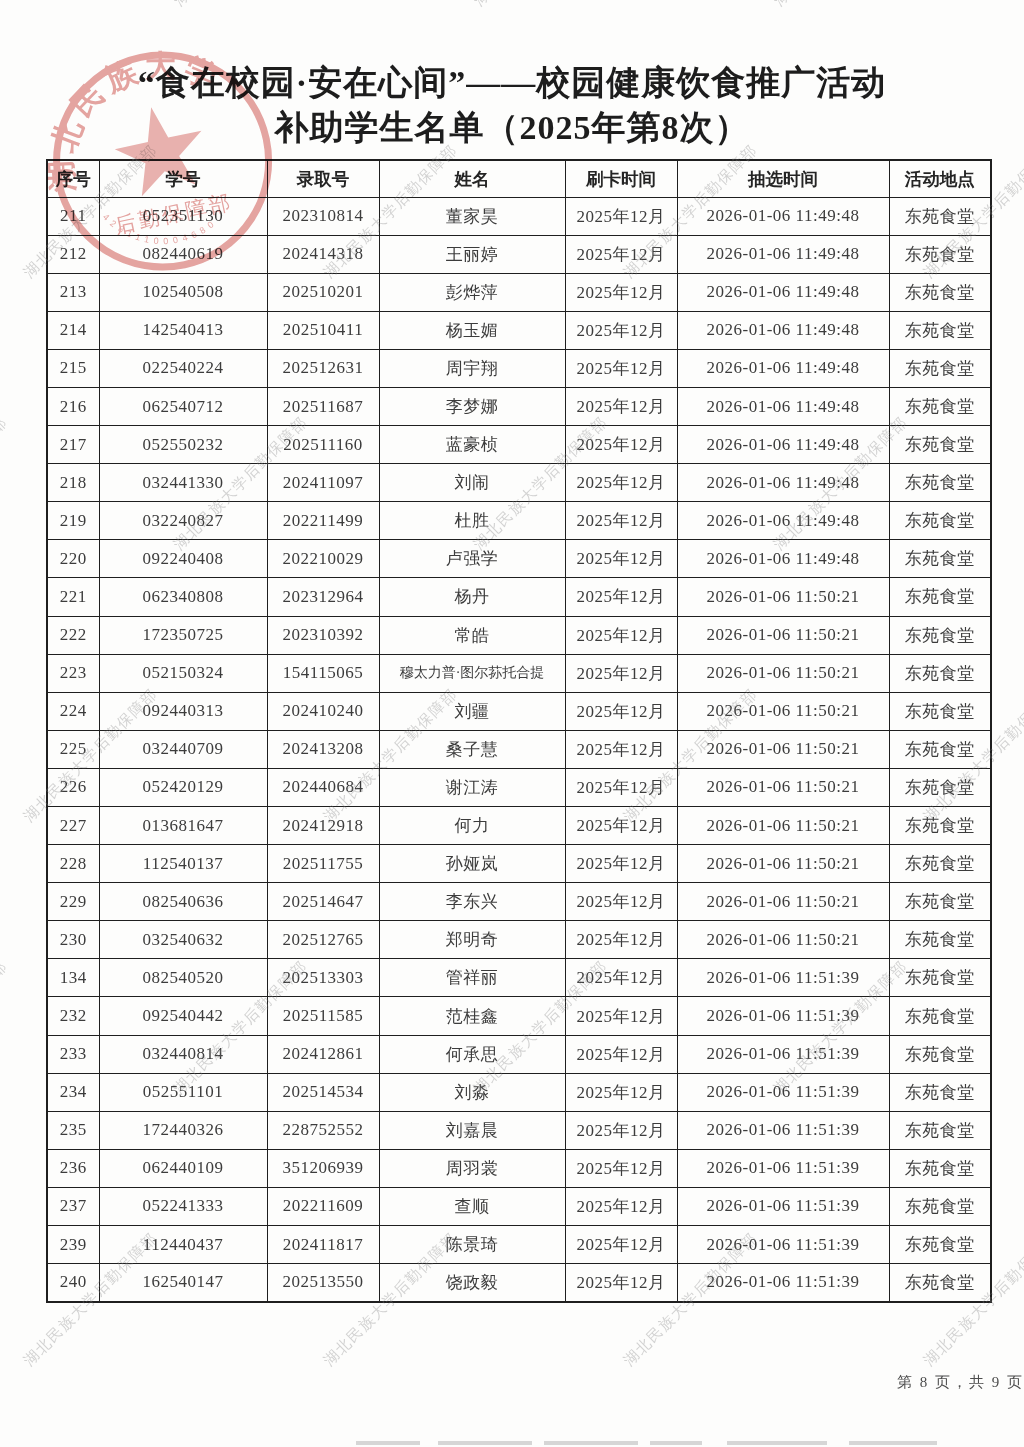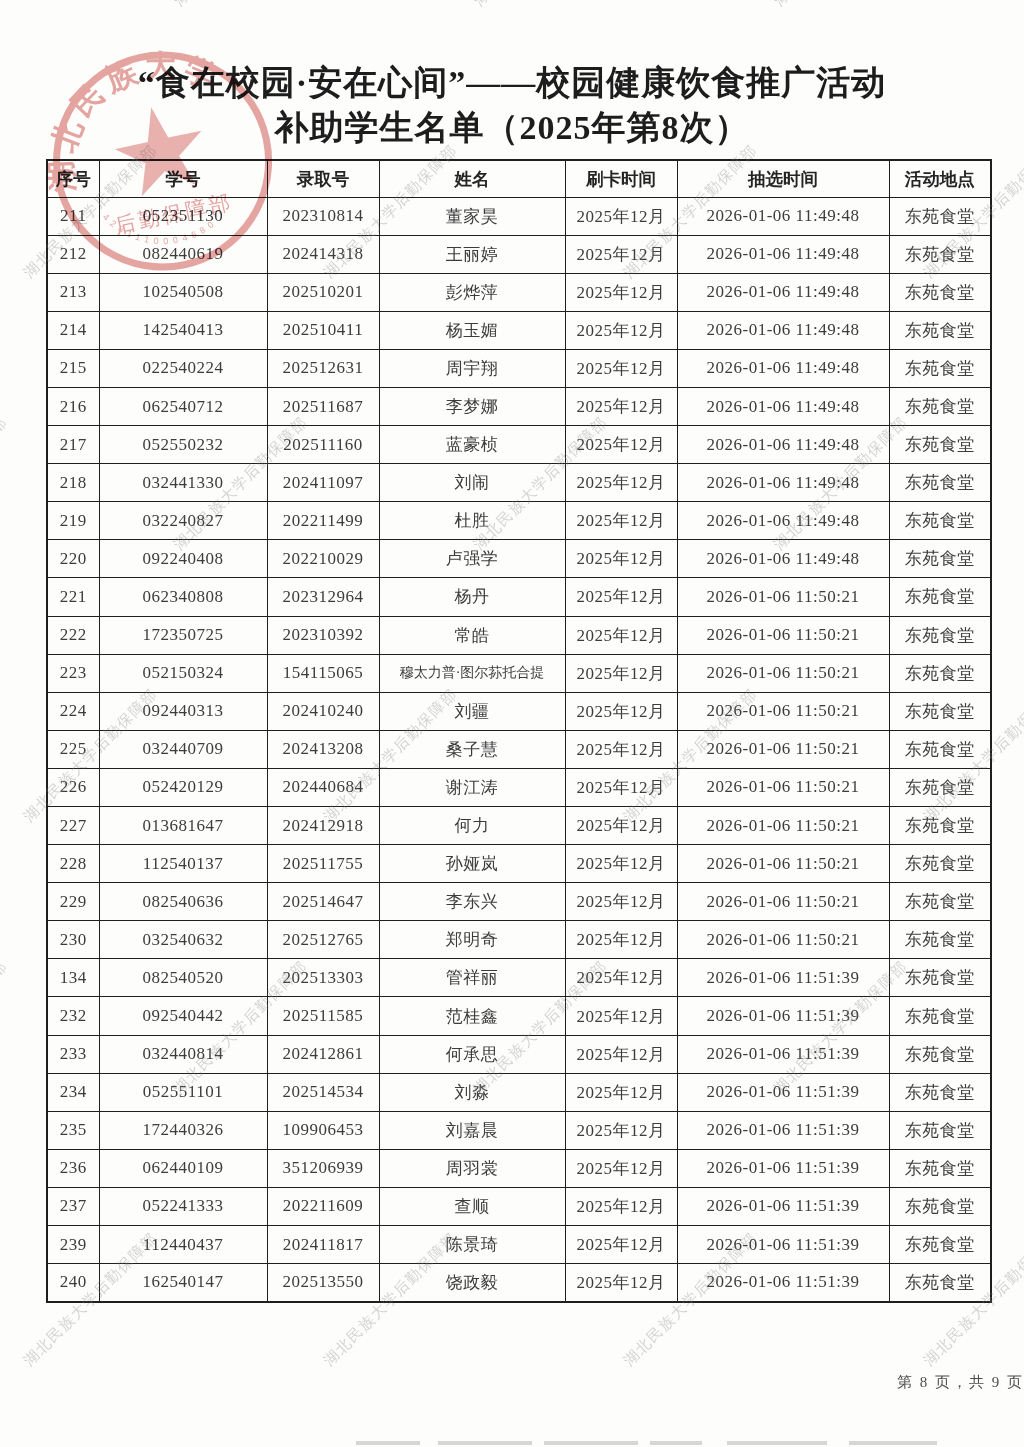--- a/index.html
+++ b/index.html
@@ -369,21 +369,21 @@
           <td>052551101</td>
           <td>202514534</td>
           <td>刘淼</td>
           <td>2025年12月</td>
           <td>2026-01-06 11:51:39</td>
           <td>东苑食堂</td>
         </tr>
         <tr>
           <td>235</td>
           <td>172440326</td>
-          <td>109906453</td>
+          <td>228752552</td>
           <td>刘嘉晨</td>
           <td>2025年12月</td>
           <td>2026-01-06 11:51:39</td>
           <td>东苑食堂</td>
         </tr>
         <tr>
           <td>236</td>
           <td>062440109</td>
           <td>351206939</td>
           <td>周羽裳</td>

